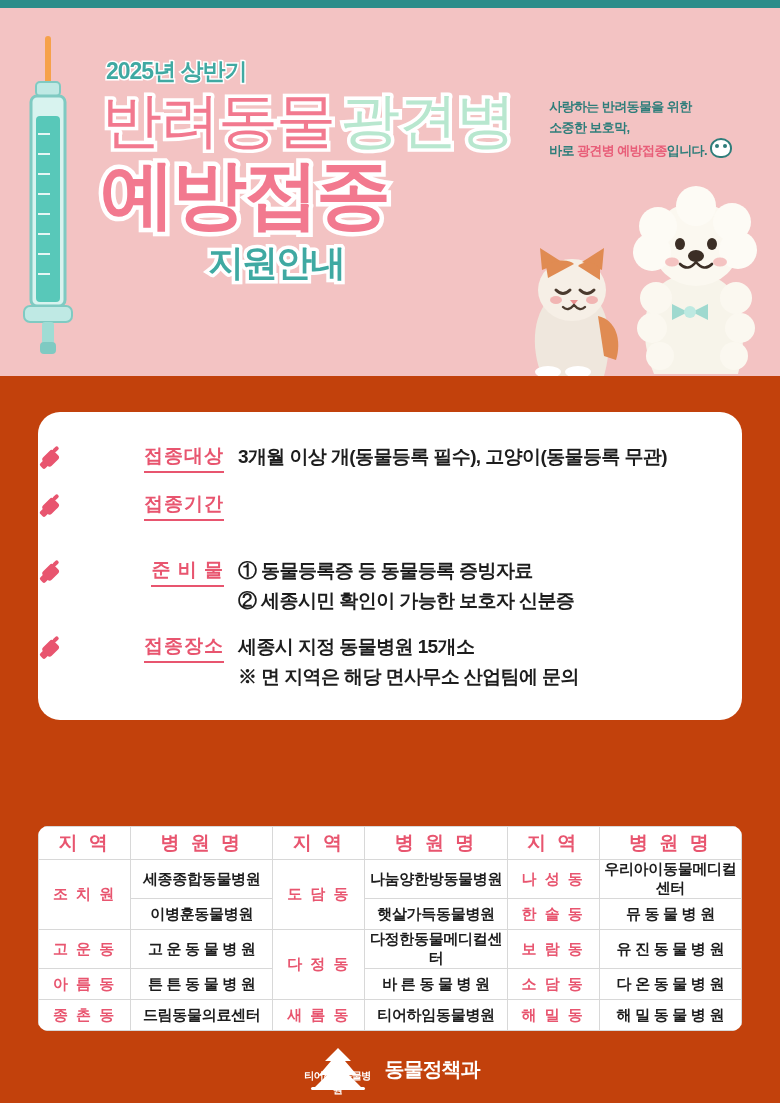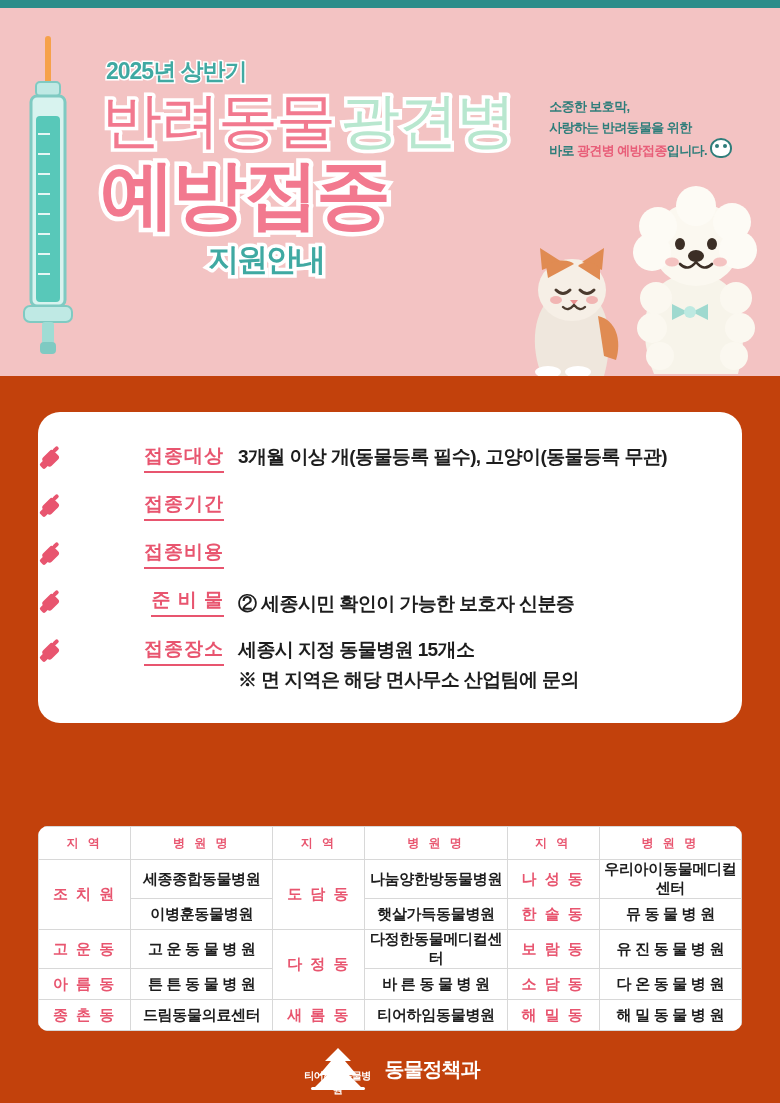--- a/index.html
+++ b/index.html
@@ -73,21 +73,21 @@
     font-size: 75px;
     font-weight: bold;
     letter-spacing: -3px;
     line-height: 1.05;
     color: #f2798f;
     -webkit-text-stroke: 9px #ffffff;
     paint-order: stroke fill;
     margin: 2px 0 0 0;
   }
   .title-row3 {
-    font-size: 31px;
+    font-size: 36px;
     font-weight: bold;
     letter-spacing: -2px;
     color: #3fa9a2;
     -webkit-text-stroke: 7px #ffffff;
     paint-order: stroke fill;
     margin: 6px 0 0 108px;
   }
   .sub-lines {
     position: absolute;
     right: 48px;
@@ -220,21 +220,21 @@
     text-align: center;
     font-size: 15px;
     font-weight: bold;
     letter-spacing: -0.3px;
     height: 30px;
     padding: 0 2px;
     color: #1d1d1d;
   }
   .hospital-table th {
     color: #e8556f;
-    font-size: 12px;
+    font-size: 19px;
     letter-spacing: 3px;
     height: 32px;
   }
   .hospital-table td.region {
     color: #e8556f;
     letter-spacing: 2px;
   }
   .col-region { width: 92px; }
   .col-name   { width: 142px; }
 
@@ -303,22 +303,22 @@
     <div class="header-text">
       <div class="year-line">2025년 상반기</div>
       <div class="title-row1">
         <span class="pink">반려동물</span><span class="mint">광견병</span>
       </div>
       <div class="title-row2">예방접종</div>
       <div class="title-row3">지원안내</div>
     </div>
 
     <div class="sub-lines">
+      <div>사랑하는 반려동물을 위한</div>
       <div>소중한 보호막,</div>
-      <div>사랑하는 반려동물을 위한</div>
       <div>
         <span>바로 </span><span class="hl">광견병 예방접종</span><span>입니다.</span><span class="paw-badge"></span>
       </div>
     </div>
 
     <svg class="cat" viewBox="0 0 120 140">
       <path d="M30 140 C18 112 20 72 44 58 L78 58 C100 72 100 112 92 140 Z" fill="#efe7dd"></path>
       <path d="M86 80 C104 84 110 104 104 124 L92 120 Z" fill="#e08b52"></path>
       <ellipse cx="60" cy="54" rx="34" ry="31" fill="#f6efe6"></ellipse>
       <path d="M30 34 L28 12 L50 26 Z" fill="#e08b52"></path>
@@ -383,40 +383,33 @@
         <svg class="mini-syringe" viewBox="0 0 26 26">
           <rect x="2" y="16" width="8" height="7" rx="2" transform="rotate(-45 6 19)" fill="#e8556f"></rect>
           <rect x="7" y="6" width="12" height="15" rx="3" transform="rotate(45 13 13)" fill="#e8556f"></rect>
           <rect x="16" y="1" width="4" height="7" rx="2" transform="rotate(45 18 4)" fill="#e8556f"></rect>
         </svg>
         <span class="label-text">접종기간</span>
       </div>
     </div>
 
     <div class="info-row">
-      <div class="row-label">
-        <svg class="mini-syringe" viewBox="0 0 26 26">
-          <rect x="2" y="16" width="8" height="7" rx="2" transform="rotate(-45 6 19)" fill="#e8556f"></rect>
-          <rect x="7" y="6" width="12" height="15" rx="3" transform="rotate(45 13 13)" fill="#e8556f"></rect>
-          <rect x="16" y="1" width="4" height="7" rx="2" transform="rotate(45 18 4)" fill="#e8556f"></rect>
-        </svg>
-        <span class="label-text">접종비용</span>
-      </div>
     </div>
 
     <div class="info-row">
       <div class="row-label">
         <svg class="mini-syringe" viewBox="0 0 26 26">
           <rect x="2" y="16" width="8" height="7" rx="2" transform="rotate(-45 6 19)" fill="#e8556f"></rect>
           <rect x="7" y="6" width="12" height="15" rx="3" transform="rotate(45 13 13)" fill="#e8556f"></rect>
           <rect x="16" y="1" width="4" height="7" rx="2" transform="rotate(45 18 4)" fill="#e8556f"></rect>
         </svg>
         <span class="label-text">준 비 물</span>
       </div>
       <div class="row-body">
+        <span>① 동물등록증 등 동물등록 증빙자료</span>
         <span class="line2">② 세종시민 확인이 가능한 보호자 신분증</span>
       </div>
     </div>
 
     <div class="info-row">
       <div class="row-label">
         <svg class="mini-syringe" viewBox="0 0 26 26">
           <rect x="2" y="16" width="8" height="7" rx="2" transform="rotate(-45 6 19)" fill="#e8556f"></rect>
           <rect x="7" y="6" width="12" height="15" rx="3" transform="rotate(45 13 13)" fill="#e8556f"></rect>
           <rect x="16" y="1" width="4" height="7" rx="2" transform="rotate(45 18 4)" fill="#e8556f"></rect>

